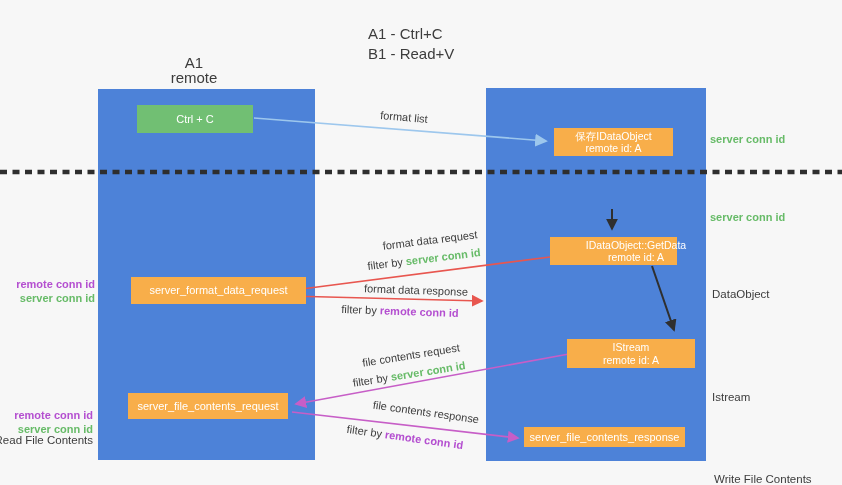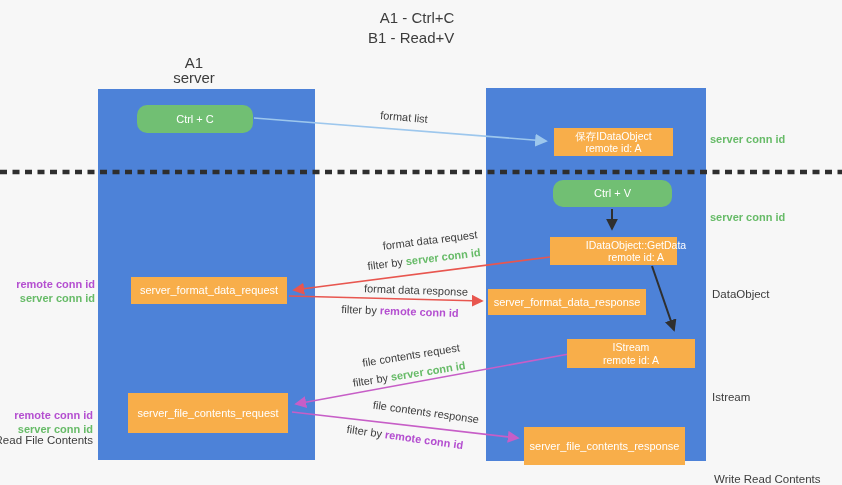--- a/index.html
+++ b/index.html
@@ -2,32 +2,32 @@
 <html style="--bg: #f7f7f7; --column-blue: #4d82d8; --box-orange: #f8ae4a; --box-green: #71bf73; --text-dark: #3c3c3c; --green-text: #67bb68; --purple-text: #b44fd0; --arrow-blue: #9dc7ed; --arrow-red: #e8564f; --arrow-magenta: #c75ec7; --arrow-black: #2f2f2f; --dashed-line: #2e2e2e;"><head>
 <meta charset="utf-8">
 <style>
   html,body{margin:0;padding:0;background:#f7f7f7;}
   .stage{
     position:relative;width:842px;height:485px;overflow:hidden;
     background:var(--bg,#f7f7f7);
     font-family:"Liberation Sans",sans-serif;color:var(--text-dark,#3c3c3c);
   }
   .abs{position:absolute;}
-  .title{left:368px;top:8px;font-size:15px;line-height:20px;color:var(--text-dark,#3c3c3c);text-align:right;}
+  .title{left:368px;top:24px;font-size:15px;line-height:20px;color:var(--text-dark,#3c3c3c);}
   .col-header{top:55px;width:130px;text-align:center;font-size:15px;line-height:15px;color:var(--text-dark,#3c3c3c);}
   .column{background:var(--column-blue,#4d82d8);}
   .col-left{left:98px;top:89px;width:217px;height:371px;}
   .col-right{left:486px;top:88px;width:220px;height:373px;}
   .arrow-layer{left:0;top:0;pointer-events:none;}
   .node{
     display:flex;flex-direction:column;align-items:center;justify-content:center;
     color:#fff;text-align:center;font-size:11px;line-height:13px;box-sizing:border-box;
   }
   .node.two{font-size:10.5px;line-height:12.5px;}
-  .green-box{background:var(--box-green,#71bf73);border-radius:10px;}
+  .green-box{background:var(--box-green,#71bf73);}
   .orange-box{background:var(--box-orange,#f8ae4a);}
   .edge-label{font-size:11px;white-space:nowrap;color:var(--text-dark,#3c3c3c);}
   .edge-label .hl-green{color:var(--green-text,#67bb68);font-weight:bold;}
   .edge-label .hl-purple{color:var(--purple-text,#b44fd0);font-weight:bold;}
   .side-label{font-size:11.5px;white-space:nowrap;color:var(--text-dark,#3c3c3c);margin-top:42px;}
   .side-block{font-size:11px;font-weight:bold;line-height:14px;white-space:nowrap;}
   .side-block .row-purple{color:var(--purple-text,#b44fd0);}
   .side-block .row-green{color:var(--green-text,#67bb68);}
   .right-align{text-align:right;}
   .green-label{font-size:11px;font-weight:bold;color:var(--green-text,#67bb68);white-space:nowrap;}
@@ -37,21 +37,21 @@
 
 <div class="stage">
 
   <div class="abs title">
     <div>A1 - Ctrl+C</div>
     <div>B1 - Read+V</div>
   </div>
 
   <div class="abs col-header" style="left:129px;">
     <div>A1</div>
-    <div>server</div>
+    <div>remote</div>
   </div>
   <div class="abs col-header" style="left:532px;margin-top:36px;">
     <div>B1</div>
   </div>
 
   <div class="abs column col-left"></div>
   <div class="abs column col-right"></div>
 
   <svg class="abs arrow-layer" width="842" height="485" viewBox="0 0 842 485">
     <defs>
@@ -86,39 +86,37 @@
     <line x1="292" y1="412" x2="518" y2="438" stroke="#c75ec7" stroke-width="1.6" marker-end="url(#mk-magenta)"></line>
   </svg>
 
   <div class="abs node green-box" style="left:137px;top:105px;width:116px;height:28px;">Ctrl + C</div>
 
   <div class="abs node two orange-box" style="left:554px;top:128px;width:119px;height:28px;">
     <div>保存IDataObject</div>
     <div>remote id: A</div>
   </div>
 
-  <div class="abs node green-box" style="left:553px;top:180px;width:119px;height:27px;">Ctrl + V</div>
 
   <div class="abs node two orange-box" style="left:550px;top:237px;width:127px;height:28px;padding-left:45px;">
     <div>IDataObject::GetData</div>
     <div>remote id: A</div>
   </div>
 
-  <div class="abs node orange-box" style="left:131px;top:277px;width:156px;height:27px;">server_format_data_request</div>
+  <div class="abs node orange-box" style="left:131px;top:277px;width:175px;height:27px;">server_format_data_request</div>
 
-  <div class="abs node orange-box" style="left:488px;top:289px;width:158px;height:26px;">server_format_data_response</div>
 
   <div class="abs node two orange-box" style="left:567px;top:339px;width:128px;height:29px;">
     <div>IStream</div>
     <div>remote id: A</div>
   </div>
 
-  <div class="abs node orange-box" style="left:128px;top:393px;width:160px;height:40px;">server_file_contents_request</div>
+  <div class="abs node orange-box" style="left:128px;top:393px;width:160px;height:26px;">server_file_contents_request</div>
 
-  <div class="abs node orange-box" style="left:524px;top:427px;width:161px;height:38px;">server_file_contents_response</div>
+  <div class="abs node orange-box" style="left:524px;top:427px;width:161px;height:20px;">server_file_contents_response</div>
 
   <div class="abs edge-label" style="left:404px;top:117px;transform:translate(-50%,-50%) rotate(5deg);">format list</div>
 
   <div class="abs edge-label" style="left:430px;top:240px;transform:translate(-50%,-50%) rotate(-7deg);">format data request</div>
 
   <div class="abs edge-label" style="left:424px;top:259px;transform:translate(-50%,-50%) rotate(-7deg);">
     <span>filter by</span>
     <span class="hl-green">server conn id</span>
   </div>
 
@@ -156,15 +154,15 @@
   </div>
 
   <div class="abs green-label" style="left:710px;top:133px;">server conn id</div>
 
   <div class="abs green-label" style="left:710px;top:211px;">server conn id</div>
 
   <div class="abs side-label" style="left:712px;top:246px;">DataObject</div>
 
   <div class="abs side-label" style="left:712px;top:349px;">Istream</div>
 
-  <div class="abs side-label" style="left:714px;top:431px;">Write Read Contents</div>
+  <div class="abs side-label" style="left:714px;top:431px;">Write File Contents</div>
 
 </div>
 
 </body></html>

